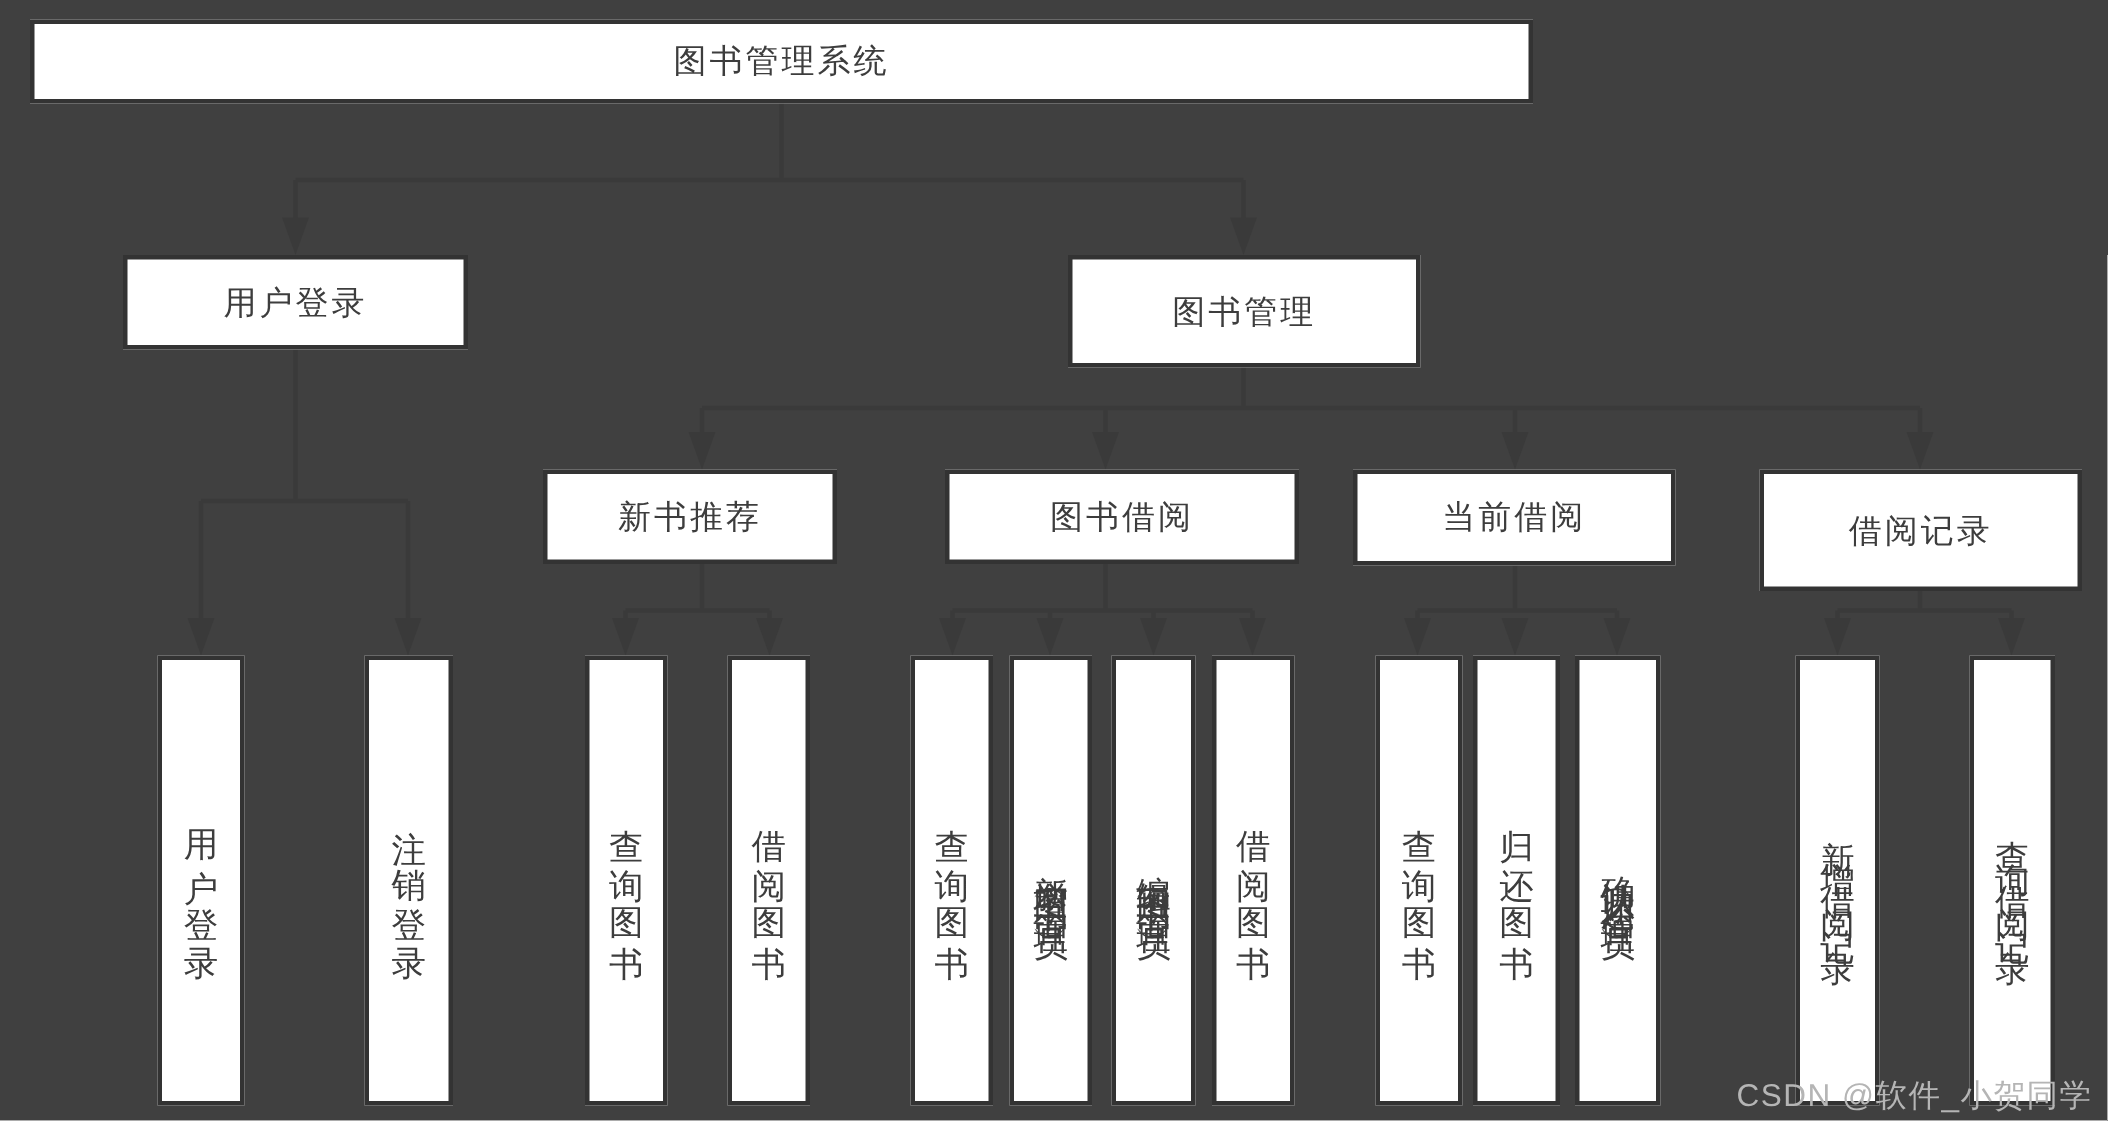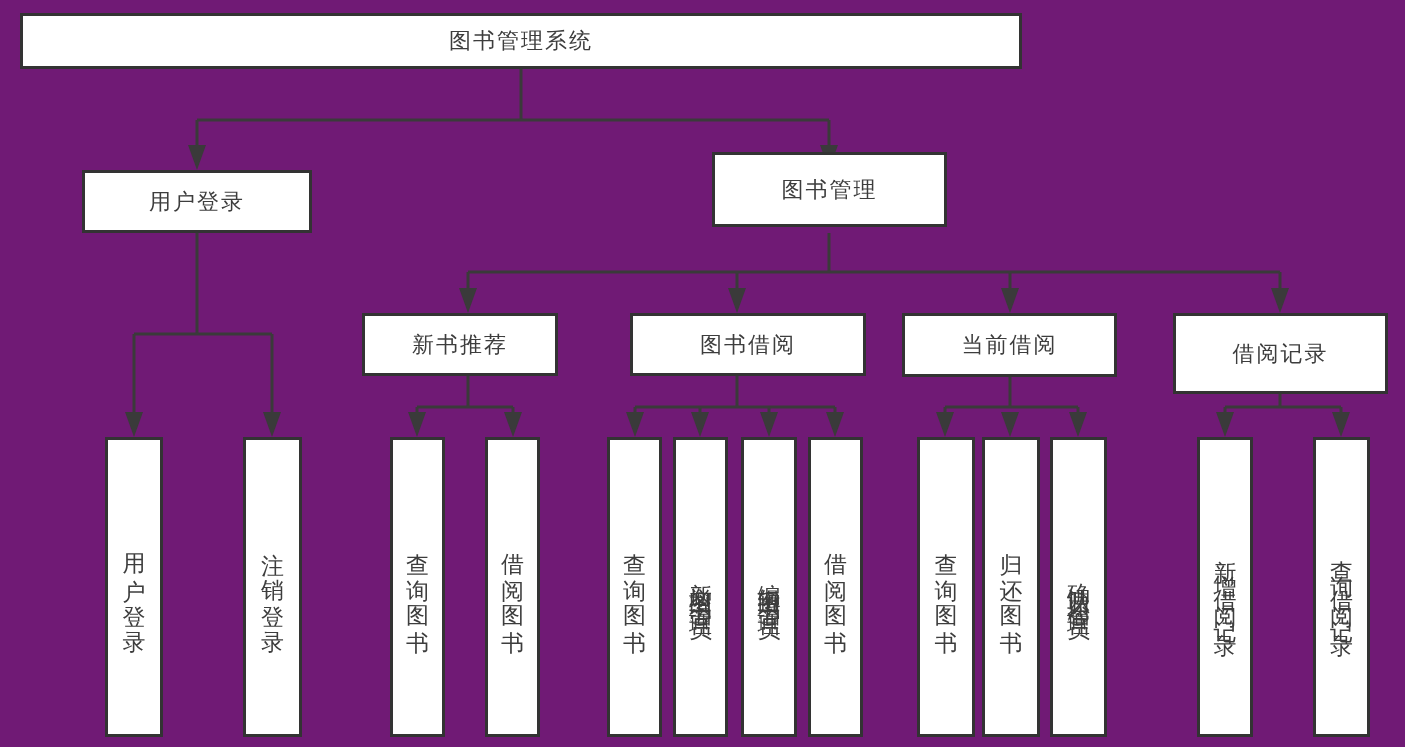--- a/index.html
+++ b/index.html
@@ -1,19 +1,19 @@
 <!DOCTYPE html>
 <html><head>
 <meta charset="utf-8">
 <style>
   html,body{margin:0;padding:0;background:#ffffff;}
   #stage{
     position:relative;
     width:1405px;height:747px;
-    background:#701a75;
+    background:#404040;
     font-family:Liberation Sans, sans-serif;
     overflow:hidden;
   }
   
   #connectors{
     position:absolute;left:0;top:0;width:1405px;height:747px;
     pointer-events:none;
   }
   #connectors path{stroke:#3a3a3a;stroke-width:3;fill:none;}
   #connectors polygon{fill:#3a3a3a;stroke:none;}
@@ -115,21 +115,21 @@
     </g>
   </svg>
 
   <div class="hbox" style="left:20px;top:13px;width:1002px;height:56px">
     <span>图书管理系统</span>
   </div>
 
   <div class="hbox" style="left:82px;top:170px;width:230px;height:63px">
     <span>用户登录</span>
   </div>
-  <div class="hbox" style="left:712px;top:152px;width:235px;height:75px">
+  <div class="hbox" style="left:712px;top:170px;width:235px;height:75px">
     <span>图书管理</span>
   </div>
 
   <div class="hbox" style="left:362px;top:313px;width:196px;height:63px">
     <span>新书推荐</span>
   </div>
   <div class="hbox" style="left:630px;top:313px;width:236px;height:63px">
     <span>图书借阅</span>
   </div>
   <div class="hbox" style="left:902px;top:313px;width:215px;height:64px">
@@ -176,14 +176,15 @@
     <span>确认归还（管理员）</span>
   </div>
 
   <div class="leaf gap-md" style="left:1197px;width:56px">
     <span>新增借阅记录</span>
   </div>
   <div class="leaf gap-md" style="left:1313px;width:57px">
     <span>查询借阅记录</span>
   </div>
 
+  <div id="watermark">CSDN @软件_小贺同学</div>
 
 </div>
 
 </body></html>

